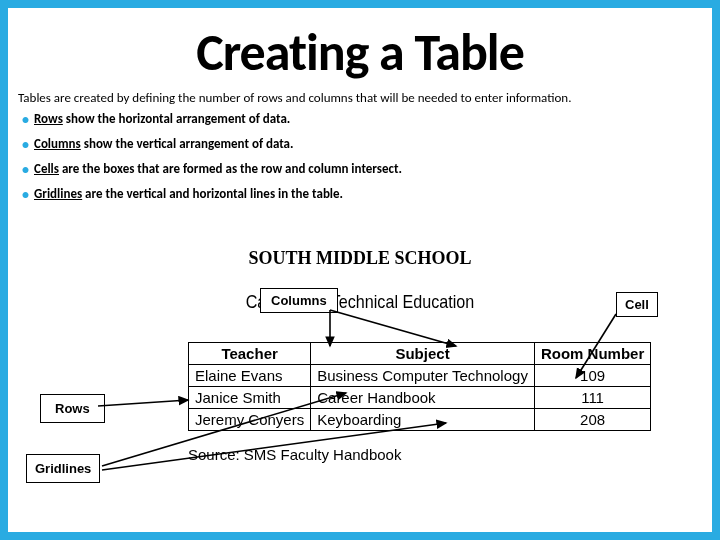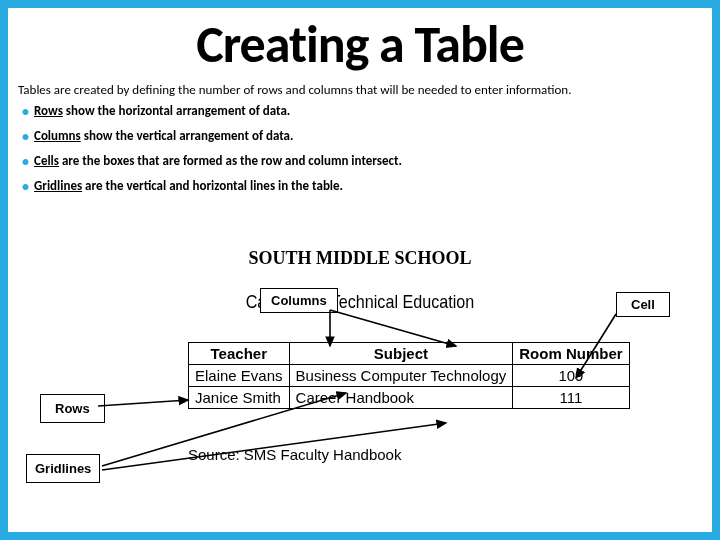--- a/index.html
+++ b/index.html
@@ -3,21 +3,21 @@
 <meta charset="utf-8">
 <style>
   * { box-sizing: border-box; margin: 0; padding: 0; }
   html, body { width: 720px; height: 540px; }
   body {
     border: 8px solid #29abe2;
     background: #fff;
     font-family: Calibri, Arial, sans-serif;
     position: relative;
   }
-  .slide { padding: 4px 10px 0 10px; }
+  .slide { padding: 12px 10px 0 10px; }
   h1.title {
     font-size: 52px;
     font-weight: 700;
     text-align: center;
     letter-spacing: -1px;
     margin-bottom: 6px;
   }
   .intro {
     font-size: 13px;
     font-weight: 400;
@@ -88,21 +88,21 @@
   .boxlabel {
     position: absolute;
     border: 1.5px solid #000;
     background: #fff;
     font-family: Arial, sans-serif;
     font-weight: 700;
     font-size: 13px;
     padding: 4px 10px;
   }
   .lbl-columns { left: 244px; top: 40px; }
-  .lbl-cell    { left: 600px; top: 44px; padding: 4px 14px; }
+  .lbl-cell    { left: 600px; top: 44px; padding: 4px 8px; }
   .lbl-rows    { left: 24px;  top: 146px; padding: 6px 14px; }
   .lbl-grid    { left: 10px;  top: 206px; padding: 6px 8px; }
   
   svg.arrows {
     position: absolute;
     left: 0; top: 0; width: 704px; height: 280px;
     pointer-events: none;
   }
 </style>
 </head>
@@ -146,20 +146,25 @@
     <tr>
       <td>Elaine Evans</td>
       <td>Business Computer Technology</td>
       <td class="num">109</td>
     </tr>
     <tr>
       <td>Janice Smith</td>
       <td>Career Handbook</td>
       <td class="num">111</td>
     </tr>
+    <tr>
+      <td>Jeremy Conyers</td>
+      <td>Keyboarding</td>
+      <td class="num">208</td>
+    </tr>
   </tbody>
     </table>
 
   <div class="source">Source:  SMS Faculty Handbook</div>
 
   <svg class="arrows">
     <defs>
       <marker id="ah" markerWidth="8" markerHeight="8" refX="6" refY="3" orient="auto">
         <path d="M0,0 L7,3 L0,6 Z" fill="#000"></path>
       </marker>

